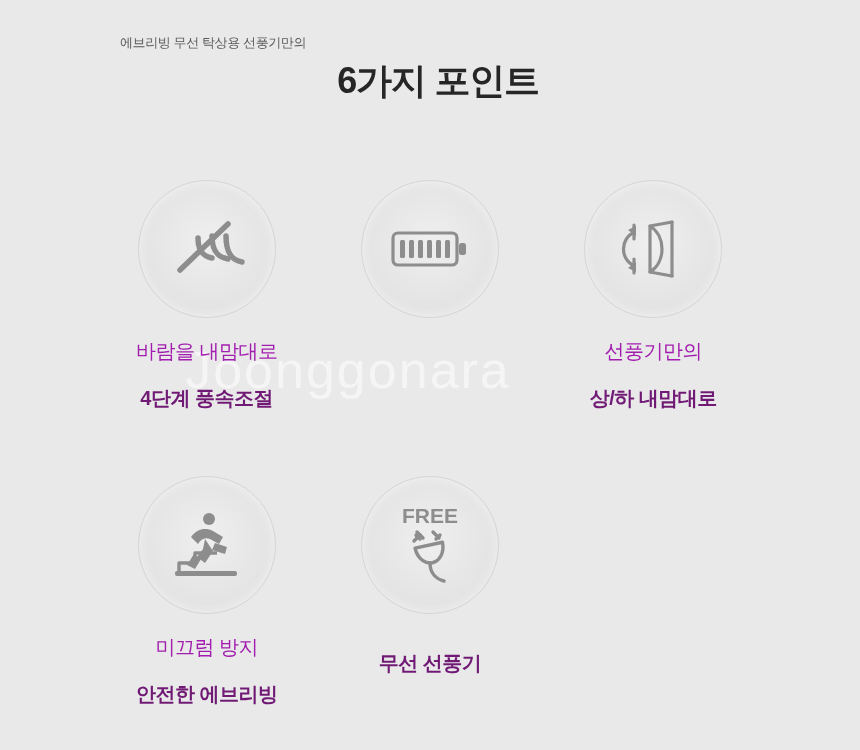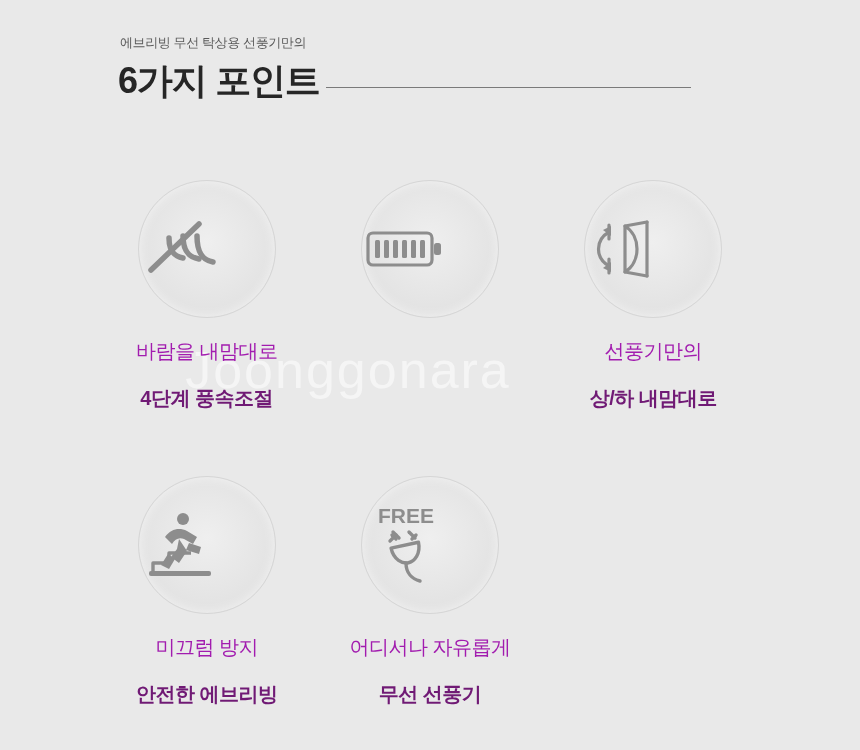--- a/index.html
+++ b/index.html
@@ -35,20 +35,21 @@
     font-size: 13px;
     color: #5a5a5a;
     font-weight: 500;
     letter-spacing: -0.4px;
     margin: 0 0 8px 2px;
   }
   .header-main-row {
     display: flex;
     align-items: center;
     gap: 6px;
+    flex-direction: column;
   }
   .header-title {
     font-size: 36px;
     font-weight: bold;
     color: #262626;
     letter-spacing: -1.2px;
     white-space: nowrap;
     line-height: 1.15;
   }
   .header-rule {
@@ -90,20 +91,21 @@
     align-items: center;
   }
   .circle {
     width: 138px;
     height: 138px;
     border-radius: 50%;
     background: radial-gradient(circle at 50% 45%, #efefef 0%, #e4e4e4 62%, #dedede 100%);
     border: 1px solid #d6d6d6;
     display: flex;
     align-items: center;
+    justify-content: center;
     box-shadow: inset 0 0 12px rgba(255,255,255,0.6);
   }
   .circle svg { display: block; }
   .caption {
     margin-top: 18px;
     text-align: center;
     line-height: 1.55;
   }
   .caption .line1 {
     display: block;
@@ -240,21 +242,20 @@
             <path d="M44 64 C44 74, 50 80, 58 82"></path>
             <path d="M28 42 L34 36"></path>
           </g>
           <g fill="none" stroke="#8d8d8d" stroke-width="3.4" stroke-linecap="round">
             <path d="M31 33 L37 39"></path>
             <path d="M47 33 L53 39"></path>
           </g>
         </svg>
       </div>
       <div class="caption">
-        <span class="line1">어디서나 자유롭게</span>
         <span class="line2">무선 선풍기</span>
       </div>
     </div>
 
   </div>
 
   <div class="bottom-strip"></div>
 </div>
 
 </body></html>

